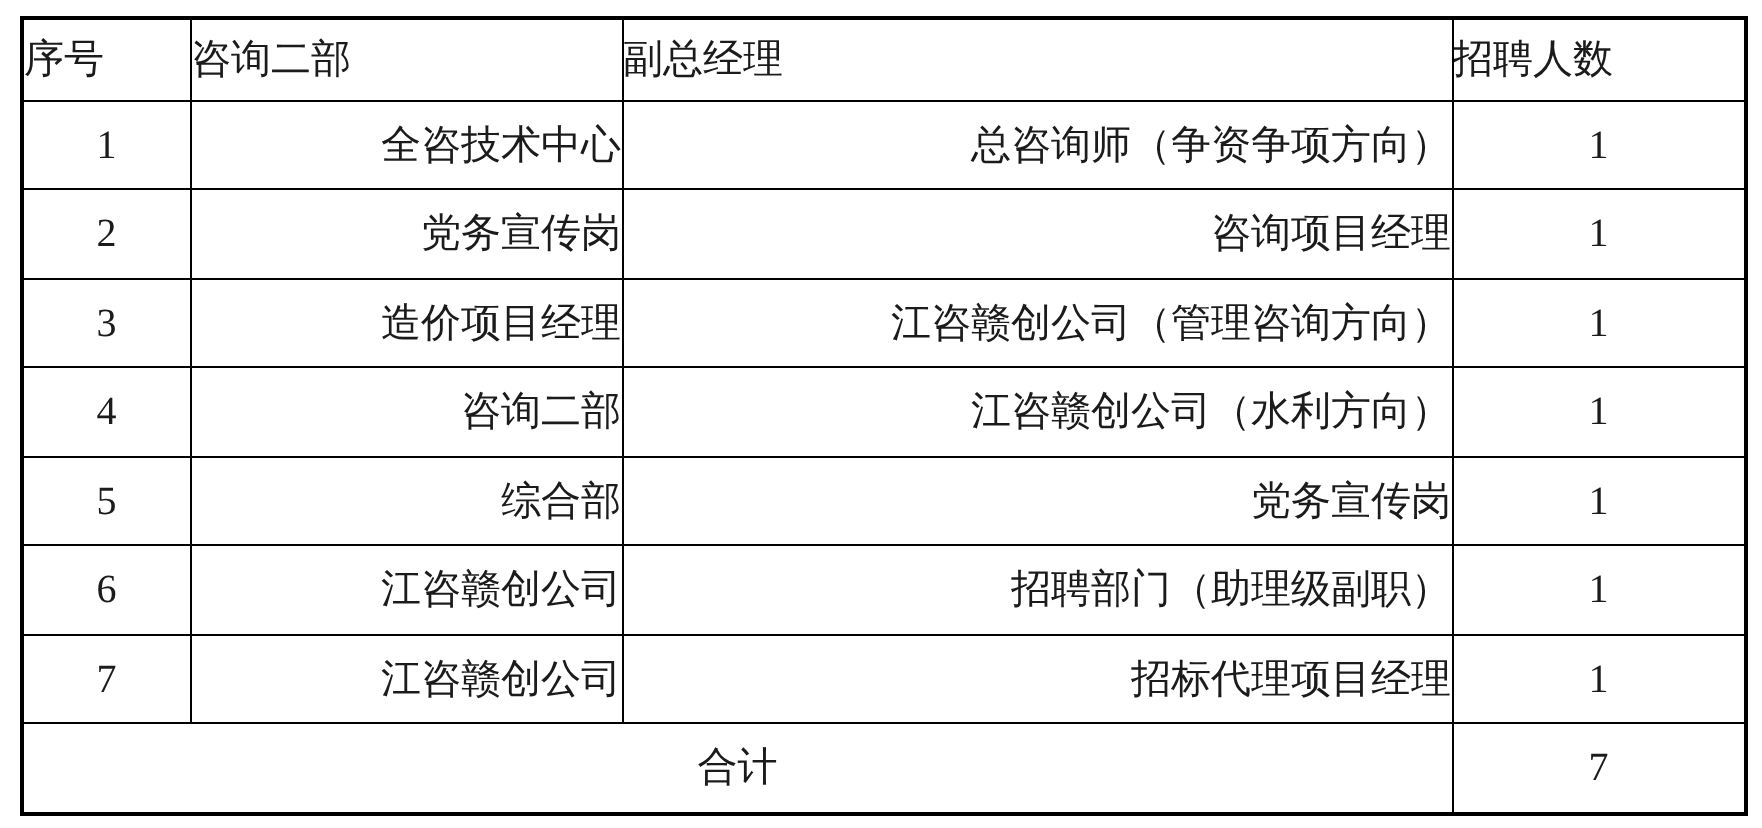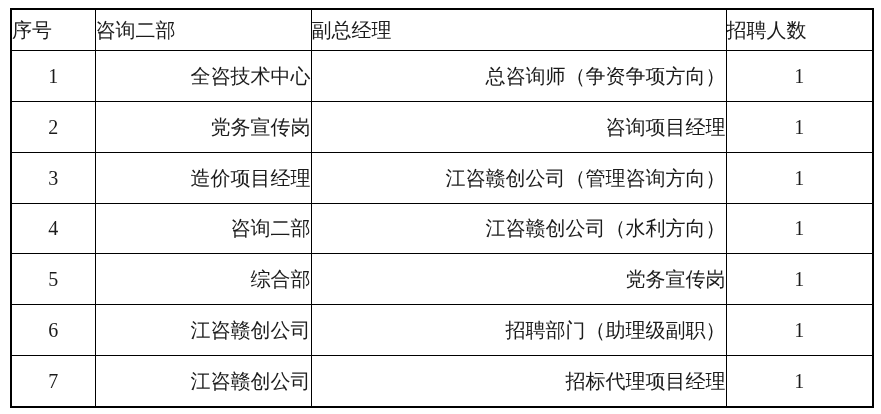--- a/index.html
+++ b/index.html
@@ -104,15 +104,19 @@
         <td class="cell-left">江咨赣创公司</td>
         <td class="cell-left">招聘部门（助理级副职）</td>
         <td class="cell-center">1</td>
       </tr>
       <tr>
         <td class="cell-center">7</td>
         <td class="cell-left">江咨赣创公司</td>
         <td class="cell-left">招标代理项目经理</td>
         <td class="cell-center">1</td>
       </tr>
+      <tr>
+        <td class="cell-center" colspan="3">合计</td>
+        <td class="cell-center">7</td>
+      </tr>
     </tbody>
   </table>
 </div>
 
 </body></html>

